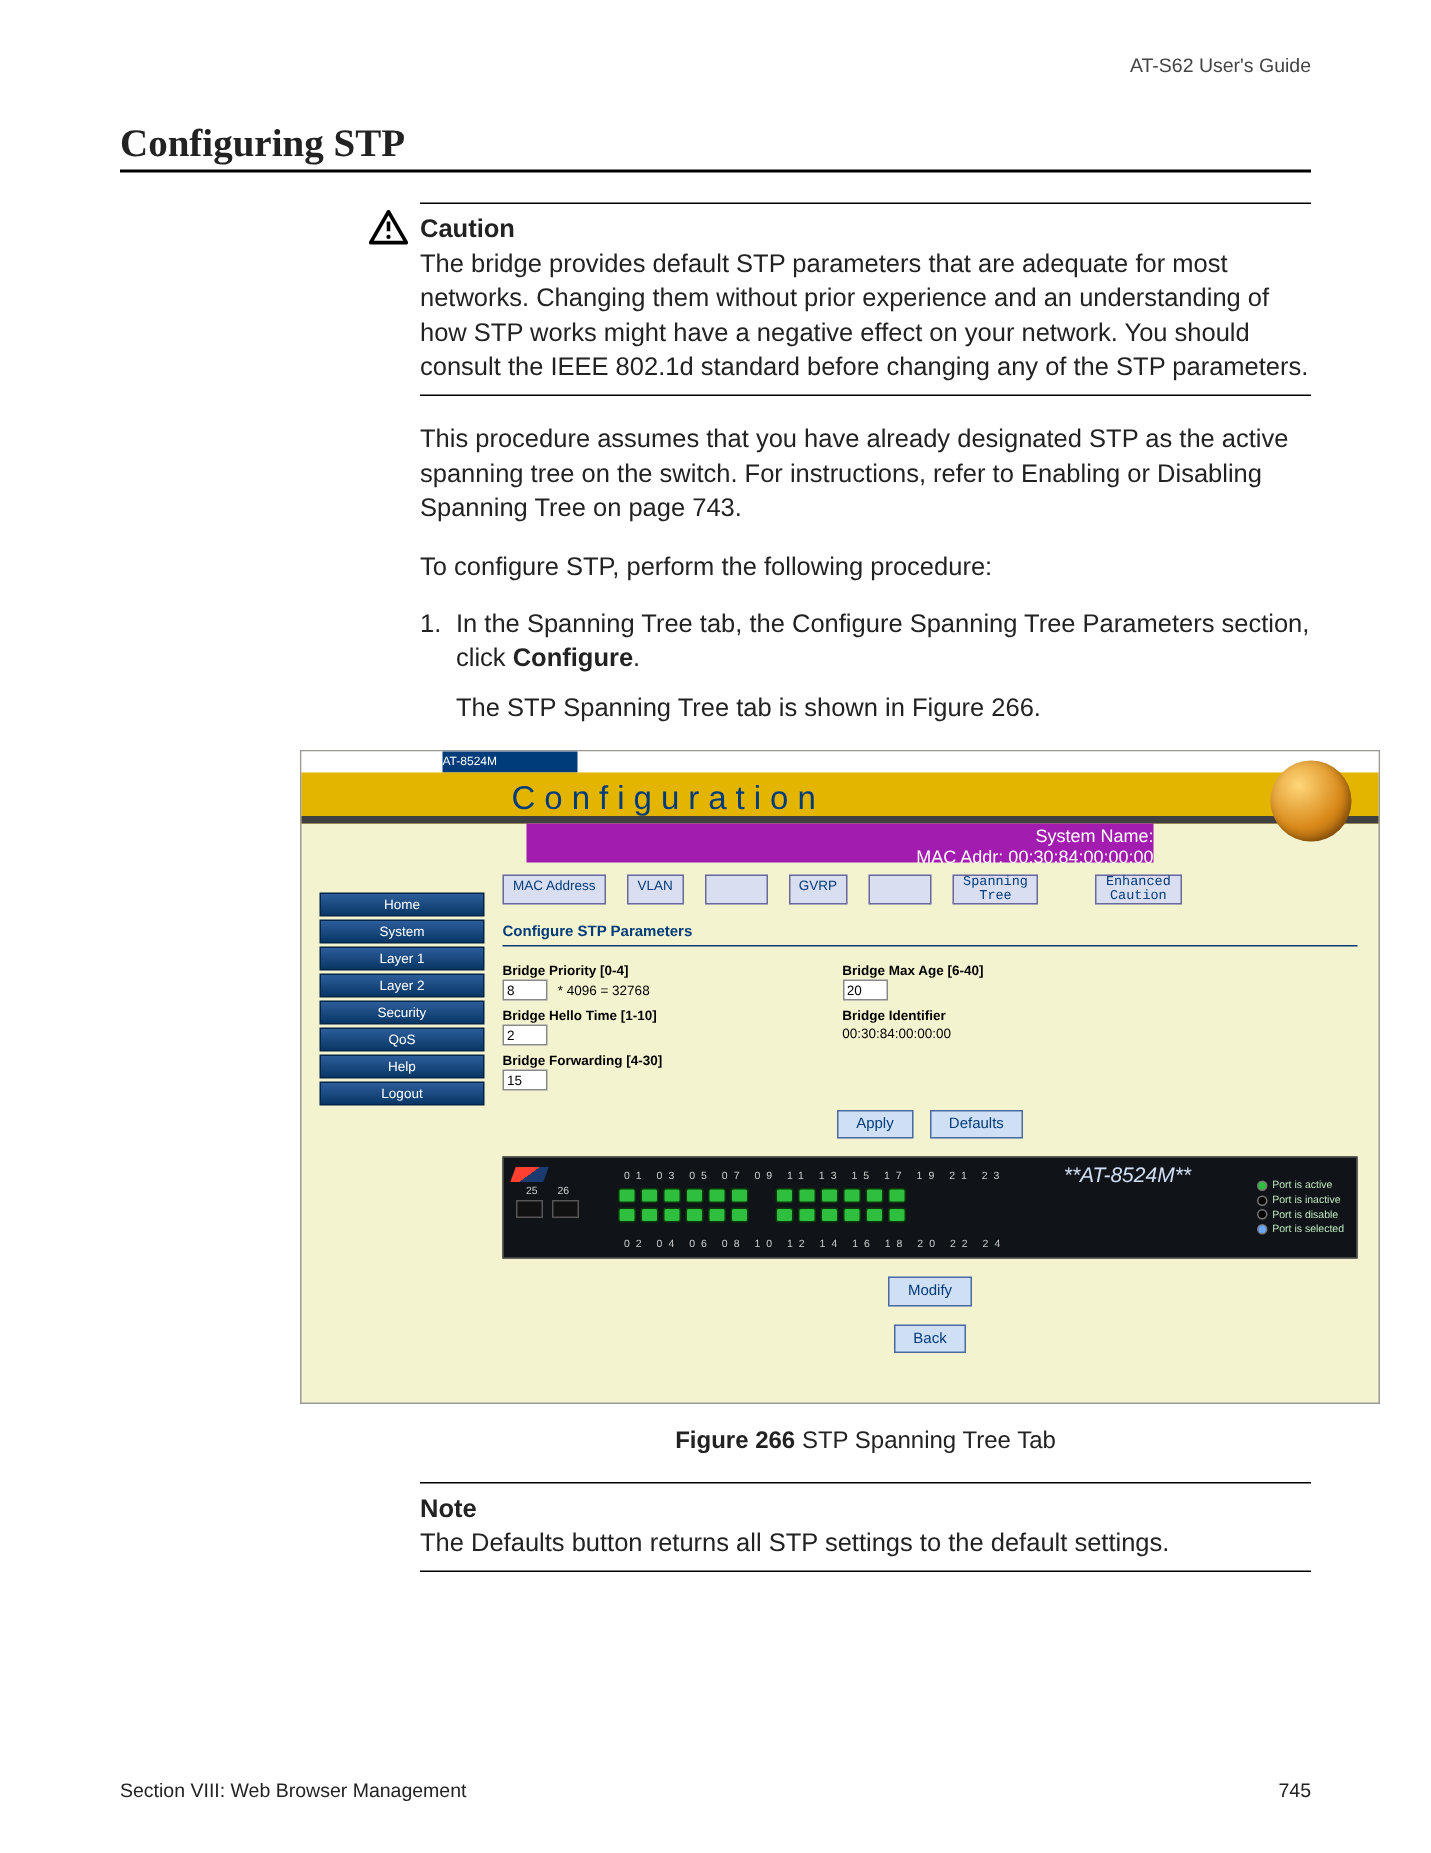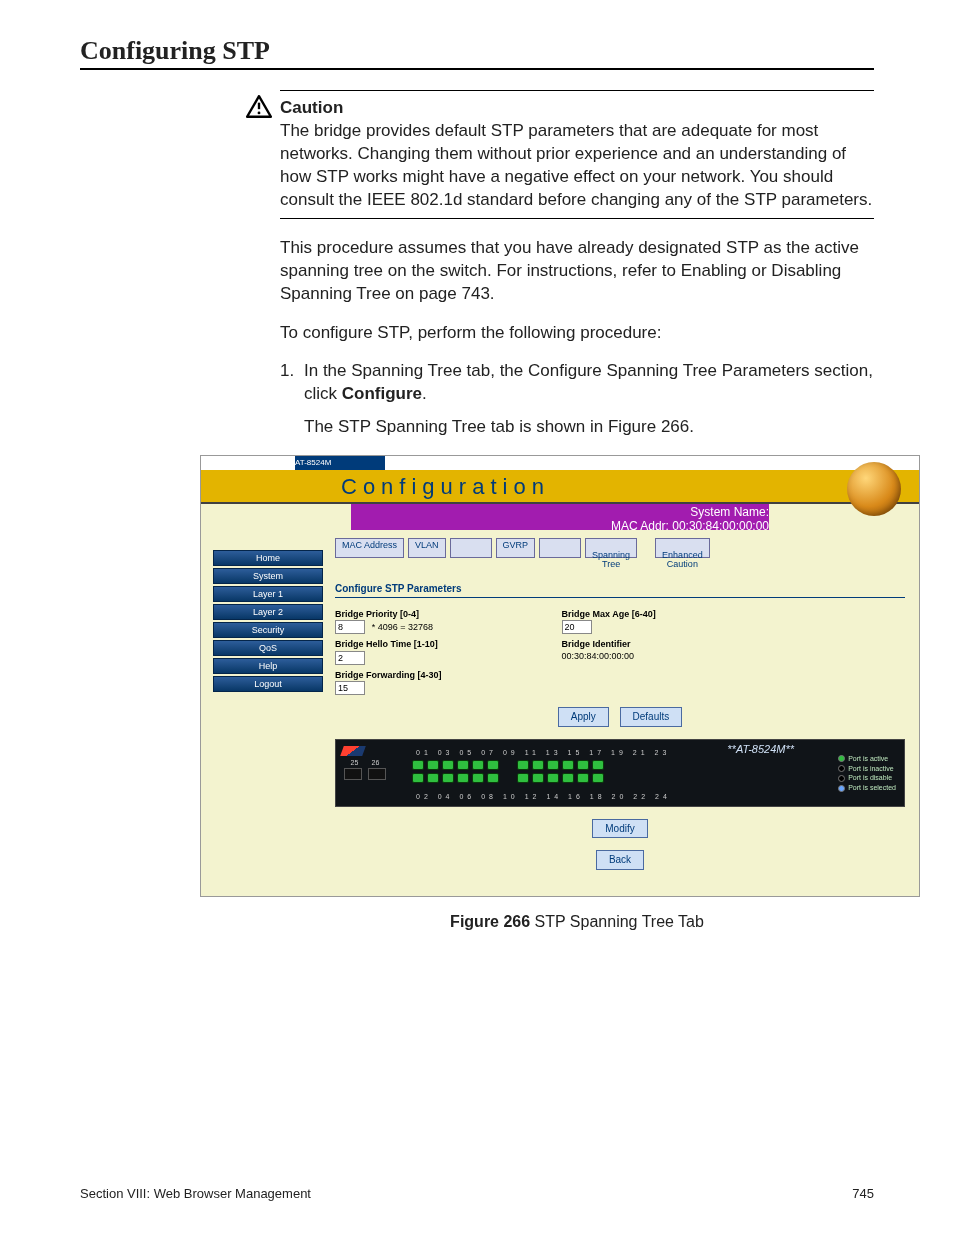--- a/index.html
+++ b/index.html
@@ -97,21 +97,21 @@
     background: #003b7a;
     color: #fff;
     text-align: left;
     font-size: 8px;
     line-height: 14px;
   }
   .shot-yellow {
     background: #e3b400;
     height: 34px;
     position: relative;
-    border-bottom: 2px solid #404040;
+    border-bottom: 5px solid #404040;
   }
   .shot-yellow .title {
     position: absolute;
     left: 140px;
     top: 2px;
     font-family: Verdana, sans-serif;
     font-size: 22px;
     letter-spacing: 6px;
     color: #003b7a;
   }
@@ -153,31 +153,31 @@
     border: 1px solid #04254a;
     color: #fff;
     font-size: 9px;
     line-height: 14px;
     text-align: center;
   }
   .main {
     flex: 1;
     padding: 8px 14px 14px 0;
   }
-  .tabrow { display: flex; gap: 4px; margin-bottom: 24px; }
+  .tabrow { display: flex; gap: 14px; margin-bottom: 12px; }
   .tabrow .tab {
     border: 1px solid #6a6a9a;
     background: #d9dff0;
     height: 20px;
     font-size: 9px;
     padding: 2px 6px 0 6px;
     color: #003b7a;
     line-height: 1;
   }
-  .tab.double { text-align: center; padding-top: 12px; line-height: 1; }
+  .tab.double { text-align: center; padding-top: 0; line-height: 1; font-family: Liberation Mono, monospace; }
   .section-title {
     font-size: 10px;
     font-weight: bold;
     color: #003b7a;
     border-bottom: 1px solid #003b7a;
     margin-bottom: 6px;
     padding-bottom: 1px;
   }
   .formgrid {
     display: flex;
@@ -214,21 +214,21 @@
     font-size: 8px;
     position: relative;
     height: 68px;
   }
   .switch .model {
     position: absolute;
     right: 110px;
     top: 2px;
     color: #cfe0f5;
     font-style: italic;
-    font-size: 11px;
+    font-size: 14px;
   }
   .switch .legend {
     position: absolute;
     right: 8px;
     top: 14px;
     font-size: 7px;
     line-height: 1.4;
     color: #bde6bd;
   }
   .switch .legend .dot {
@@ -278,20 +278,21 @@
     position:absolute; left:6px; top:6px;
     width:22px; height:10px;
     background: linear-gradient(135deg,#ff4030 0 50%,#1a3a70 50% 100%);
     transform: skewX(-20deg);
   }
 </style>
 </head>
 <body>
 
 <div class="page">
+  <div class="header-right">AT-S62 User's Guide</div>
 
   <div class="h1">Configuring STP</div>
   <hr class="h1-rule">
 
   <div class="content-col">
 
     <div class="callout">
       <svg class="callout-icon" viewBox="0 0 24 22">
         <path d="M12 1 L23 20 L1 20 Z" fill="none" stroke="#000" stroke-width="2.2" stroke-linejoin="round"></path>
         <line x1="12" y1="7" x2="12" y2="13" stroke="#000" stroke-width="2.2"></line>
@@ -440,20 +441,24 @@
             <span class="btn">Back</span>
           </div>
         </div>
       </div>
     </div>
 
     <div class="figure-caption">
       <b>Figure 266</b><span>  STP Spanning Tree Tab</span>
     </div>
 
+    <div class="callout">
+      <span class="callout-title">Note</span><br>
+      <span>The Defaults button returns all STP settings to the default settings.</span>
+    </div>
 
   </div>
 </div>
 
 <div class="footer">
   <span>Section VIII: Web Browser Management</span>
   <span>745</span>
 </div>
 
 </body></html>

